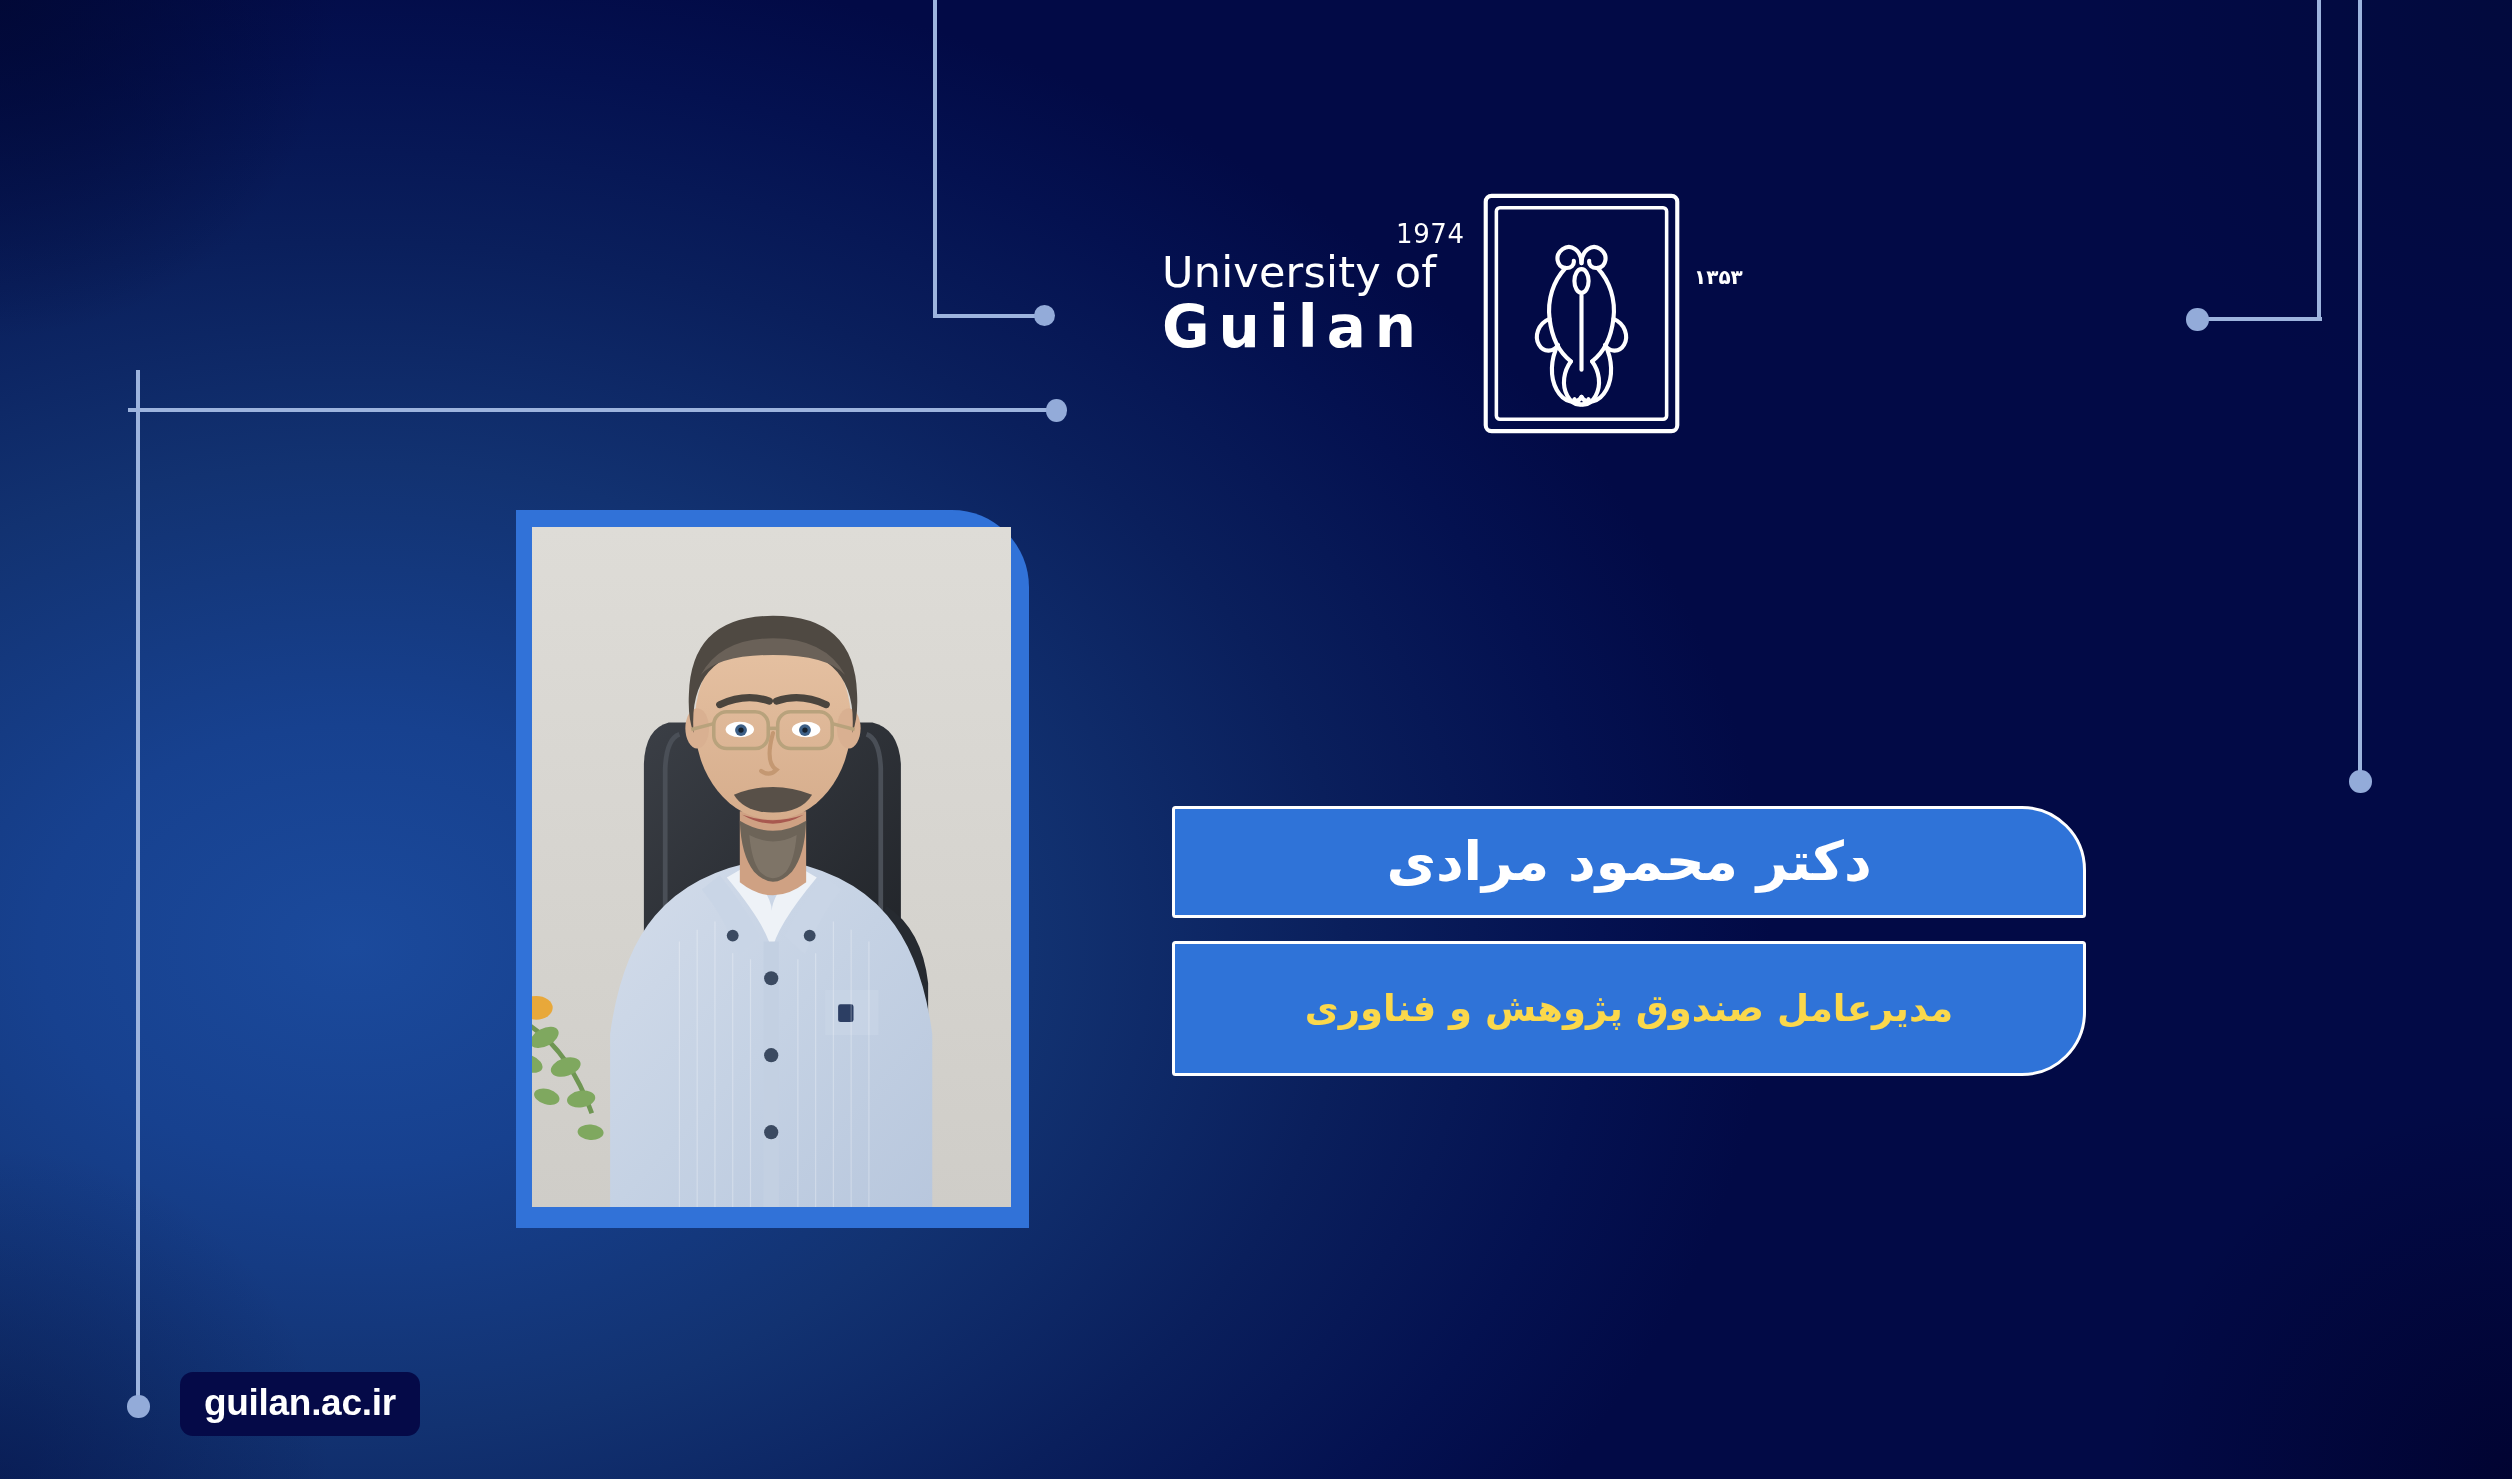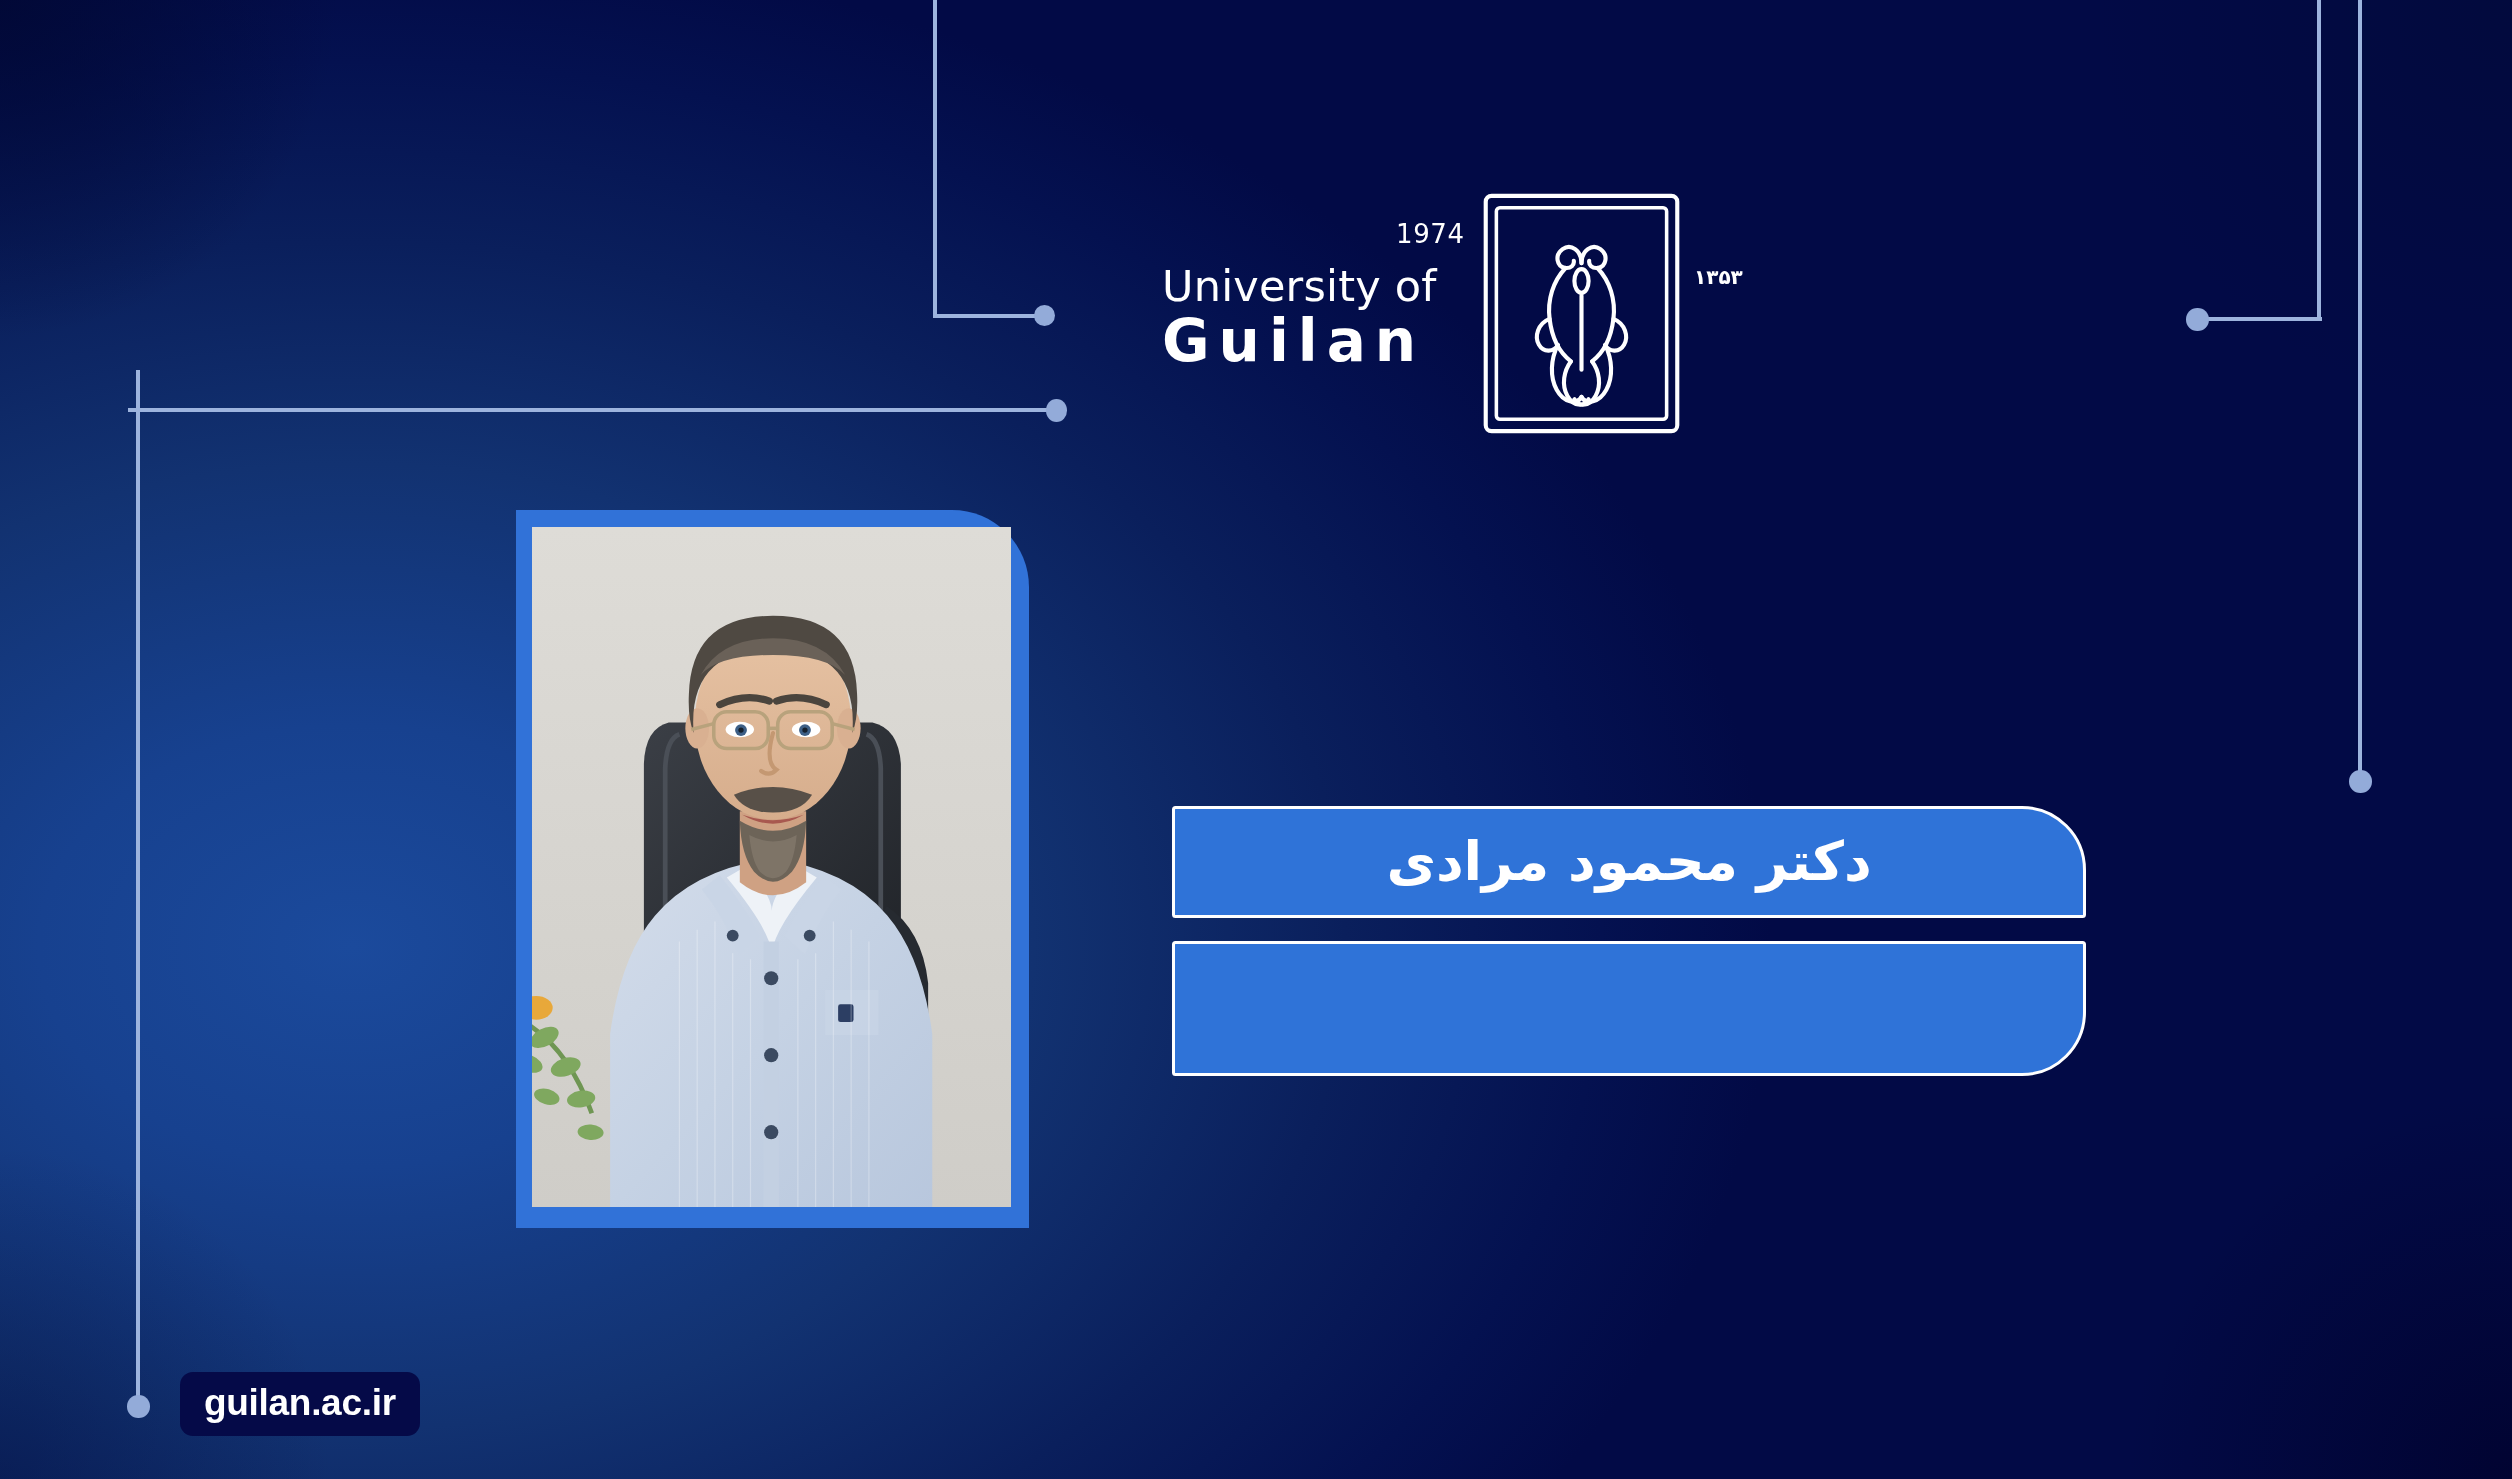--- a/index.html
+++ b/index.html
@@ -28,21 +28,21 @@
 
   
   .deco{position:absolute;background:#9db4de;}
   .deco-dot{position:absolute;background:#93abd9;border-radius:50%;}
 
   
   #logo-block{
     position:absolute;left:1162px;top:195px;width:887px;height:243px;
   }
   .logo-en{
-    position:absolute;left:0px;top:70px;width:308px;
+    position:absolute;left:0px;top:56px;width:308px;
     color:#ffffff;text-align:left;line-height:1;
   }
   .logo-en .l1{font-size:43px;font-weight:400;letter-spacing:0.2px;}
   .logo-en .l2{font-size:58px;font-weight:700;letter-spacing:9px;margin-top:4px;}
   .logo-year-en{
     position:absolute;left:234px;top:24px;color:#fff;
     font-size:26px;font-weight:400;letter-spacing:0.6px;
   }
   .logo-year-fa{
     position:absolute;left:532px;top:70px;color:#fff;
@@ -267,21 +267,21 @@
       </svg>
     </div>
   </div>
 
   <div class="banner" id="name-banner">
     <span class="txt">دکتر محمود مرادی</span>
   </div>
 
   <div class="banner" id="title-banner">
     <span class="txt">
-      <br>
+      <span>مدیرعامل صندوق پژوهش و فناوری</span><br>
     </span>
   </div>
 
   <div id="url-badge">
     <span class="txt">guilan.ac.ir</span>
   </div>
 
 </div>
 
 

